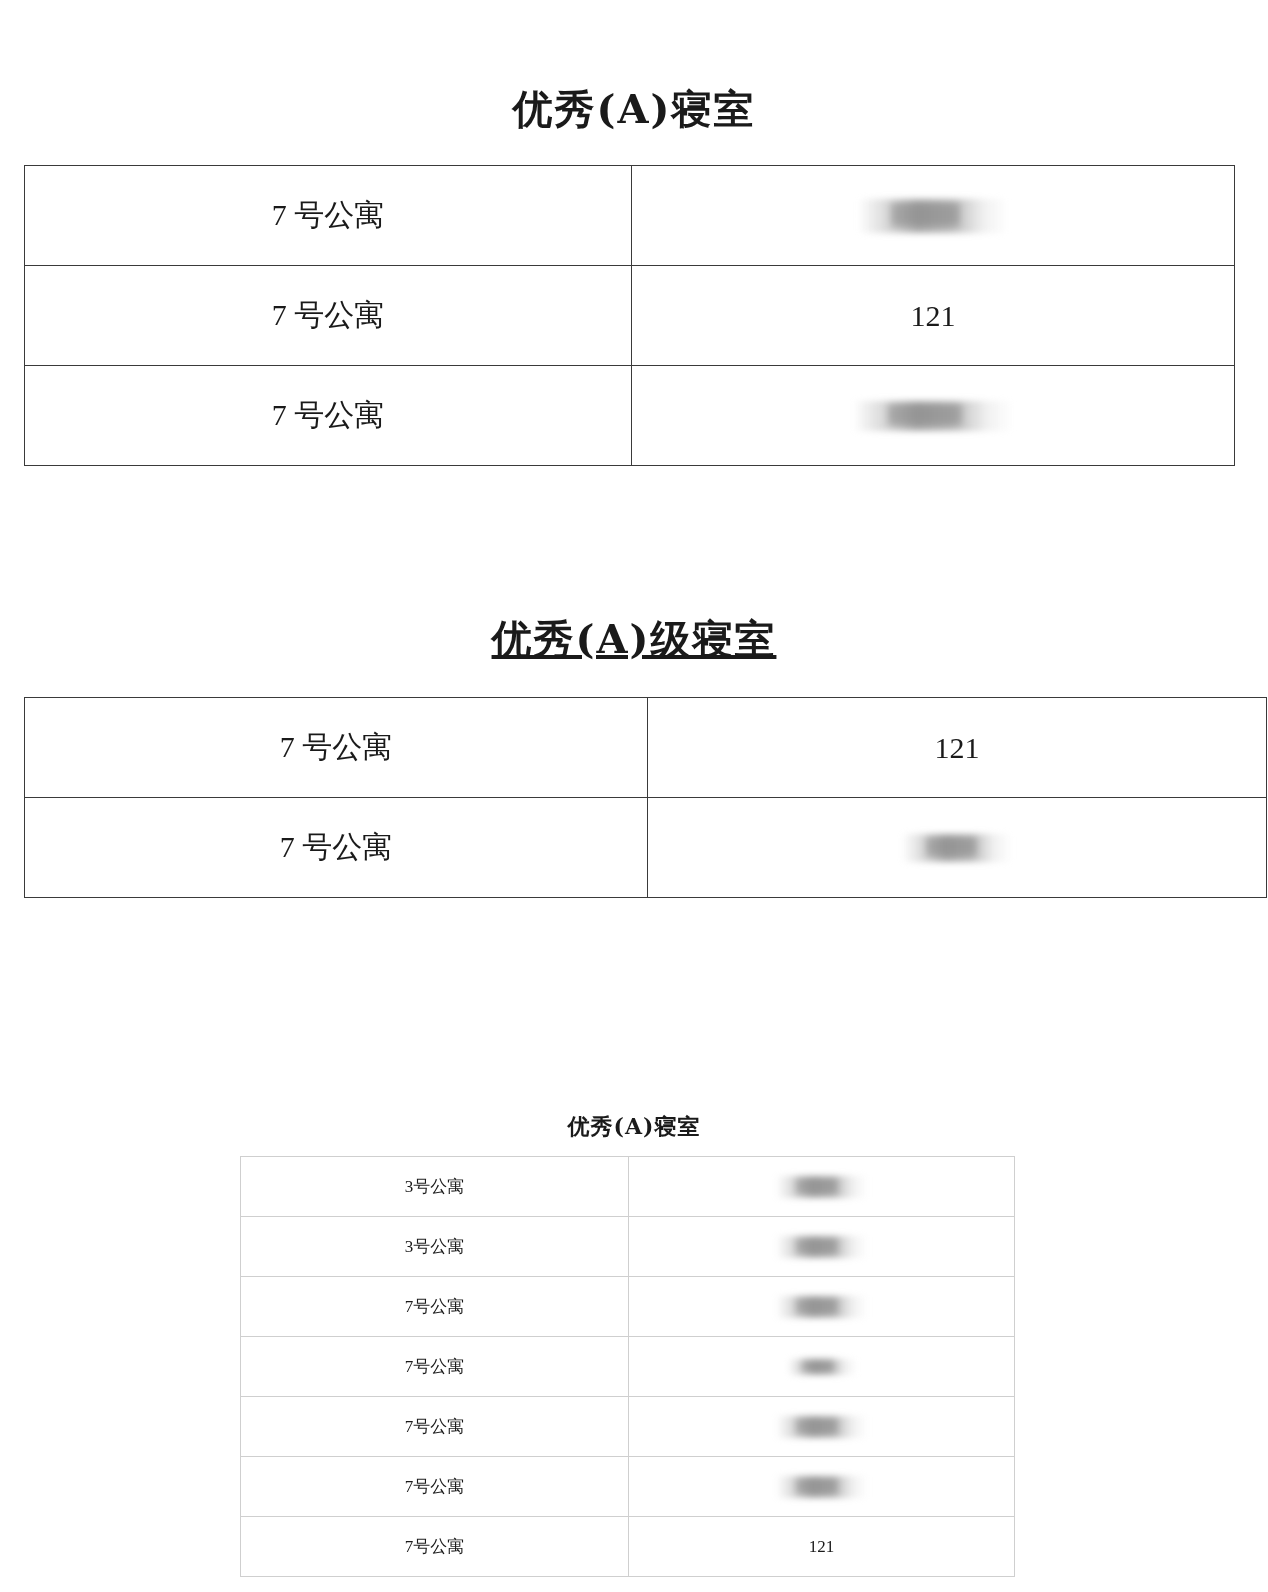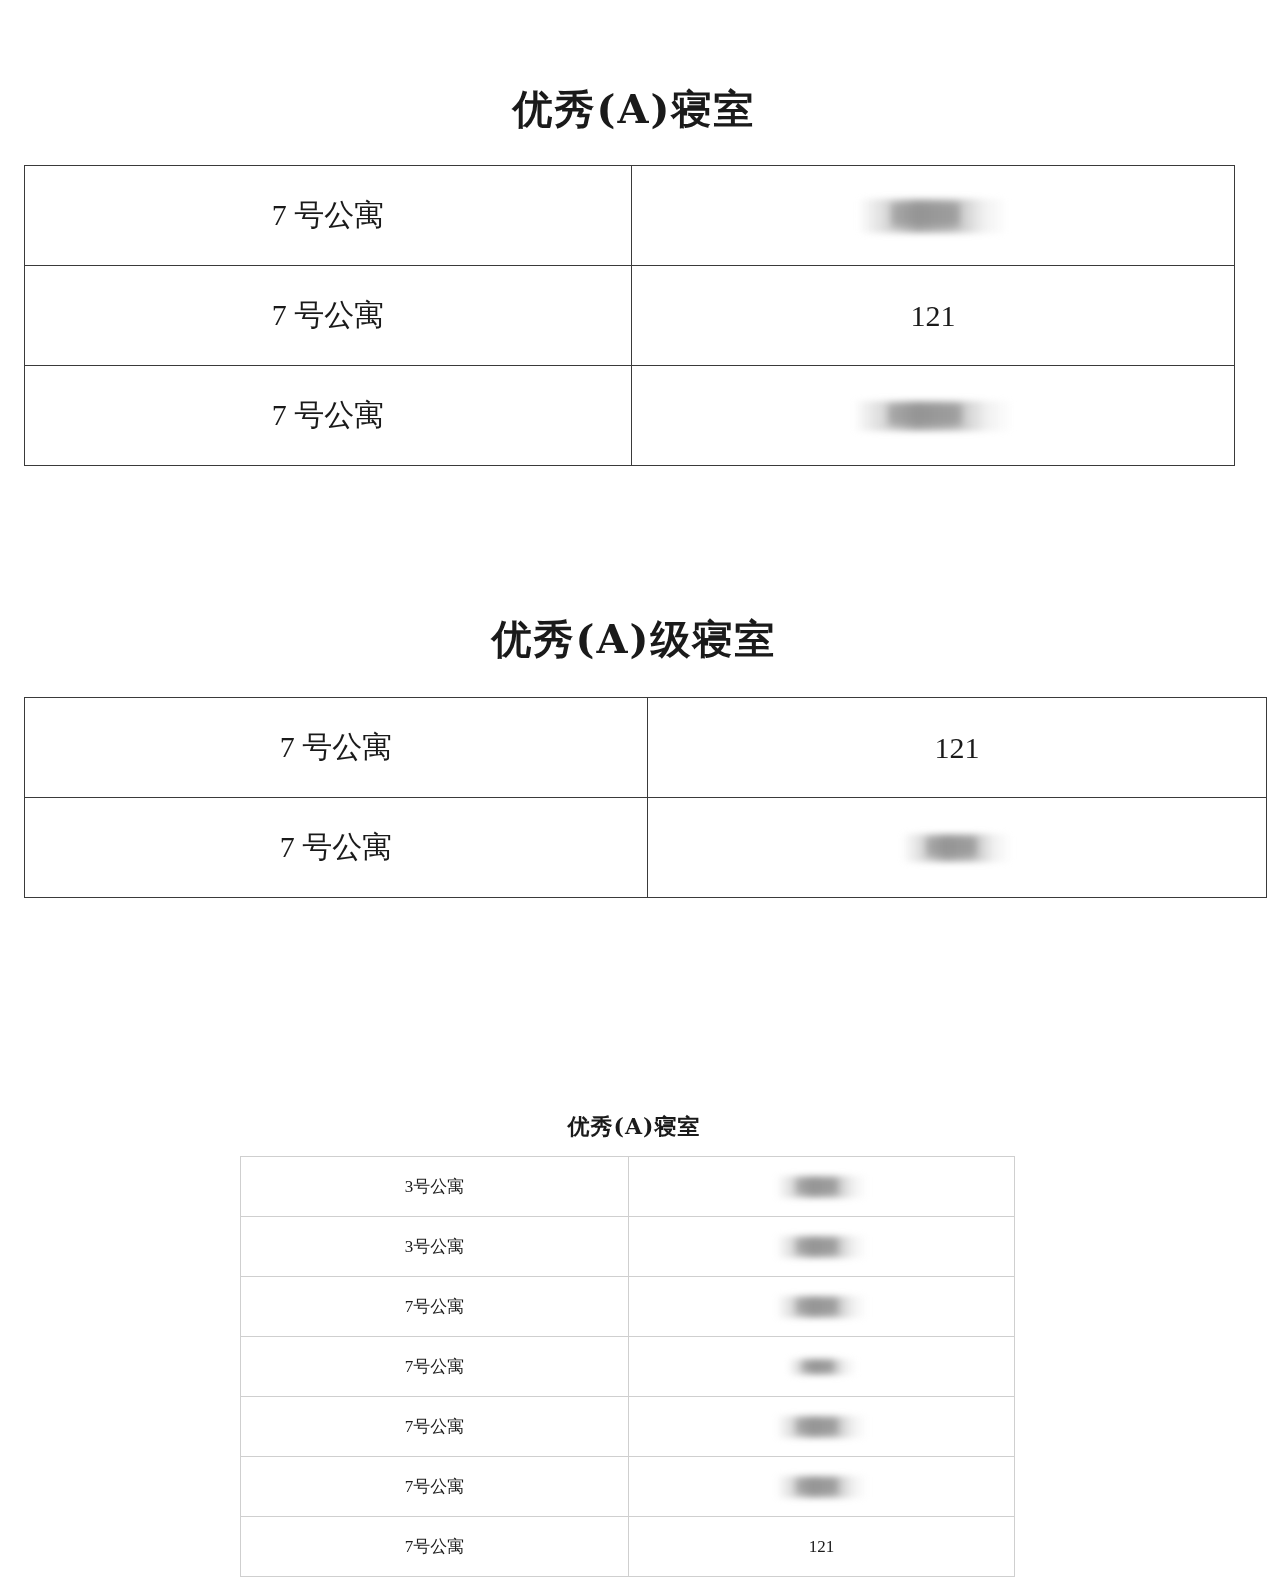--- a/index.html
+++ b/index.html
@@ -53,21 +53,21 @@
   }
   #section-one .title-large { margin: 82px 0 0 0; width: 1268px; }
   #section-one table { margin-left: 24px; margin-top: 28px; width: 1204px; }
 
   
   #section-two {
     position: absolute;
     left: 0;
     top: 612px;
   }
-  #section-two .title-large { margin: 0; width: 1268px; }
+  #section-two .title-large { margin: 0; width: 1268px; text-decoration: underline; }
   #section-two table { margin-left: 24px; margin-top: 30px; width: 1238px; }
   #section-two td.col-left { width: 620px; }
   #section-two td.col-right { width: 616px; }
 
   
   #section-three {
     position: absolute;
     left: 0;
     top: 1112px;
     width: 1268px;

